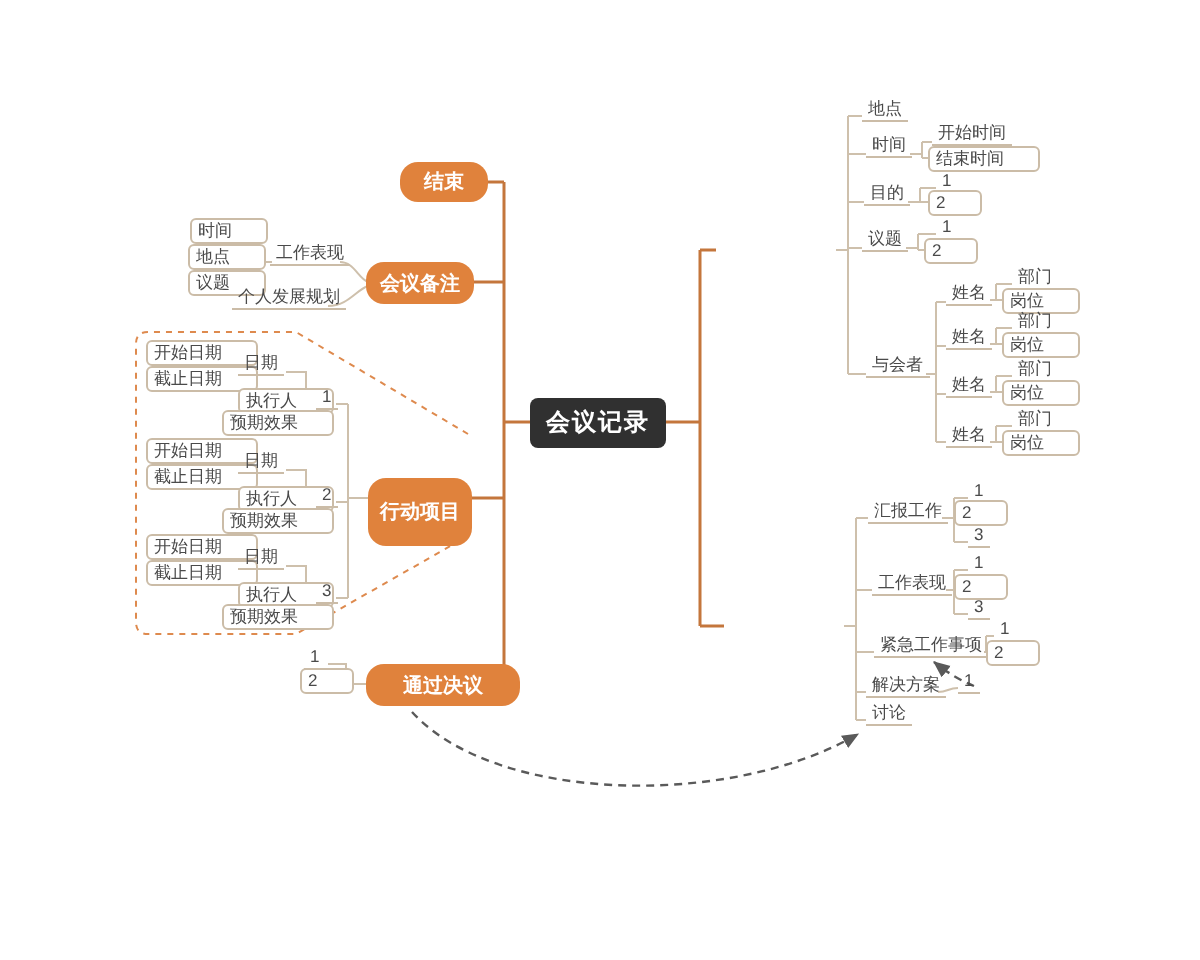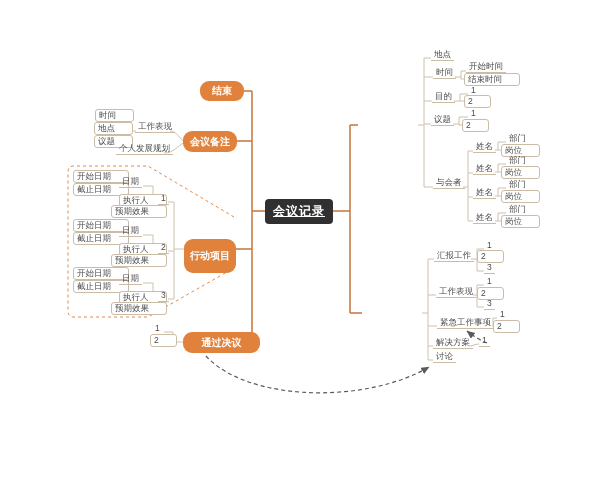--- a/index.html
+++ b/index.html
@@ -4,21 +4,21 @@
 <style>
   html,body{margin:0;padding:0;background:#fff;}
   .stage{position:relative;width:600px;height:480px;background:#ffffff;overflow:hidden;
          font-family:"Liberation Sans","DejaVu Sans",sans-serif;}
   .stage svg.wires{position:absolute;left:0;top:0;width:600px;height:480px;}
   .wm{position:absolute;background:#ABABAB;color:#fff;white-space:nowrap;}
   .wm-top{left:9px;top:11px;width:140px;height:27px;line-height:27px;font-size:15px;padding-left:9px;box-sizing:border-box;}
   .wm-bot{left:385px;top:440px;width:215px;height:31px;line-height:31px;font-size:18px;text-align:center;}
   .root{position:absolute;left:265px;top:199px;width:68px;height:25px;background:#303030;color:#fff;
         border-radius:4px;display:flex;align-items:center;justify-content:center;
-        font-size:12px;font-weight:bold;letter-spacing:1px;text-decoration:underline;}
+        font-size:12px;font-weight:bold;letter-spacing:1px;}
   .branch{position:absolute;background:#E0823C;color:#fff;border-radius:9px;
           display:flex;align-items:center;justify-content:center;
           font-size:10px;font-weight:bold;white-space:nowrap;}
   .b-end{left:200px;top:81px;width:44px;height:20px;}
   .b-notes{left:183px;top:131px;width:54px;height:21px;}
   .b-action{left:184px;top:239px;width:52px;height:34px;}
   .b-resolution{left:183px;top:332px;width:77px;height:21px;}
   .b-info{left:358px;top:114px;width:60px;height:22px;}
   .b-agenda{left:362px;top:302px;width:60px;height:22px;}
   .leaf{position:absolute;font-size:8.5px;line-height:10px;color:#4a4a4a;white-space:nowrap;}

